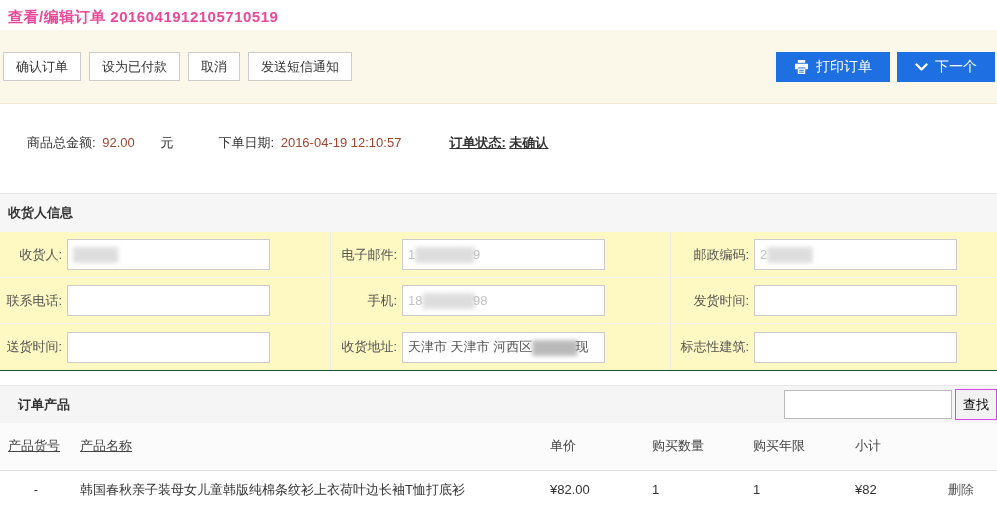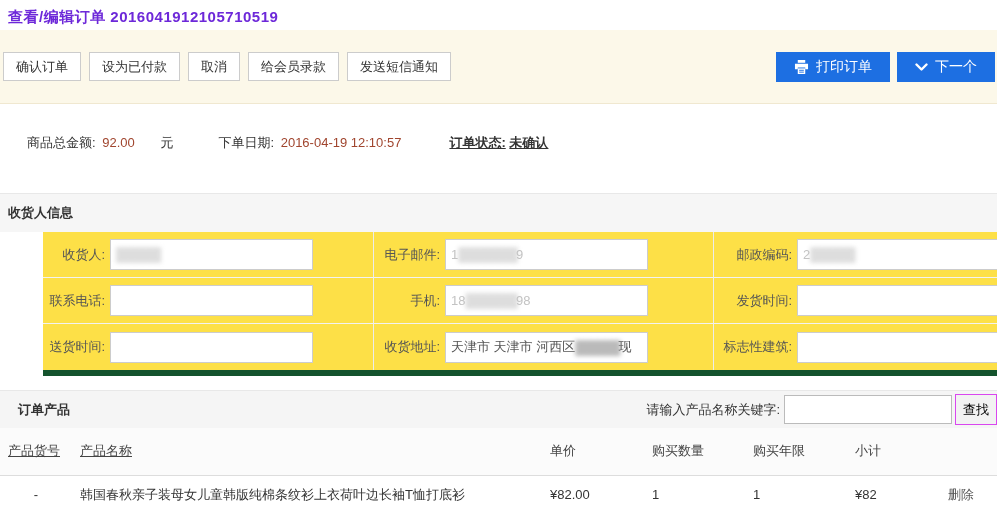--- a/index.html
+++ b/index.html
@@ -1,21 +1,21 @@
 <!DOCTYPE html>
 <html><head>
 <meta charset="utf-8">
 <style>
   * { box-sizing: border-box; margin: 0; padding: 0; }
   html,body { width: 997px; height: 509px; overflow: hidden; background:#fff;
     font-family: "Liberation Sans", "DejaVu Sans", sans-serif; font-size: 13px; color:#333; }
 
   
   .titlebar { height: 30px; padding: 8px 8px 0 8px; background:#fff; }
-  .titlebar h1 { font-size: 15px; font-weight: bold; color:#6d28d9; letter-spacing: .5px; }
+  .titlebar h1 { font-size: 15px; font-weight: bold; color:#ec4899; letter-spacing: .5px; }
 
   
   .toolbar { height: 74px; background:#fcf8e9; border-bottom: 1px solid #f0e8d0;
     display:flex; align-items:flex-start; justify-content:space-between; padding: 22px 2px 0 3px; }
   .btn-group { display:flex; gap: 8px; }
   .btn { display:inline-flex; align-items:center; justify-content:center;
     background:#fff; border:1px solid #ccc; color:#333; height:29px; padding: 0 12px;
     font-size:13px; cursor:pointer; }
   .btn-blue { display:inline-flex; align-items:center; gap:7px; border:none; color:#fff;
     height:30px; padding:0 18px; font-size:14px; cursor:pointer; }
@@ -26,22 +26,22 @@
   .summary .item { margin-right: 26px; }
   .summary .lbl { color:#333;margin-left:19px; }
   .summary .val-red { margin: 0 3px; }
   .summary .bold { font-weight: bold; text-decoration: underline; }
 
   
   .section-head { height: 39px; background:#f6f6f6; border-top:1px solid #e8e8e8;
     line-height: 38px; font-weight: bold; color:#333; padding-left: 8px; }
 
   
-  .form-grid { display:grid; grid-template-columns: 330px 340px 327px; background:#fde047;
-    border-bottom: 6px solid #14532d; margin-left: 43px; }
+  .form-grid { display:grid; grid-template-columns: 330px 340px 327px; background:#fef9c3;
+    border-bottom: 1px solid #14532d; }
   .cell { height: 46px; display:flex; align-items:center; border-bottom:1px solid #f2f2f2; }
   .cell.last-row { border-bottom: none; }
   .cell.col2, .cell.col3 { border-left: 1px solid #ececec; }
   .cell .flabel { width: 62px; text-align: right; color:#555; flex: 0 0 auto; }
   .cell.col2 .flabel { width: 66px; }
   .cell.col3 .flabel { width: 78px; }
   .finput, .finput-box { width: 203px; height: 31px; border:1px solid #ccc; background:#fff;
     margin-left: 5px; font-size: 13px; padding: 0 5px; color:#555;
     font-family:"Liberation Sans","DejaVu Sans",sans-serif; }
   .finput-box { display:flex; align-items:center; overflow:hidden; white-space:nowrap; }
@@ -79,21 +79,20 @@
 
 <div class="titlebar">
   <h1>查看/编辑订单 2016041912105710519</h1>
 </div>
 
 <div class="toolbar">
   <div class="btn-group">
     <button class="btn">确认订单</button>
     <button class="btn">设为已付款</button>
     <button class="btn">取消</button>
-    <button class="btn">给会员录款</button>
     <button class="btn">发送短信通知</button>
   </div>
   <div class="right-group">
     <button class="btn-blue" style="background:#1d6fe2">
       <span style="display:inline-flex">
         <svg width="15" height="14" viewBox="0 0 16 15" fill="#fff">
             <path d="M4 0h8v3H4z"></path>
             <path d="M1 4h14v6h-3V8H4v2H1z"></path>
             <path d="M4 9h8v6H4z"></path>
             <rect x="5.5" y="10.5" width="5" height="1" fill="#1d6fe2"></rect>
@@ -188,21 +187,20 @@
     <span class="flabel">标志性建筑:</span>
     <input class="finput" value="" style="">
   </div>
 </div>
 
 <div class="gap"></div>
 
 <div class="products-head">
   <span class="ptitle">订单产品</span>
   <span class="spacer"></span>
-  <span class="search-label">请输入产品名称关键字:</span>
   <input class="search-input" placeholder="" style="">
   <button class="search-btn">查找</button>
 </div>
 
 <table class="prod">
   <colgroup>
       <col class="c1">
       <col class="c2">
       <col class="c3">
       <col class="c4">

